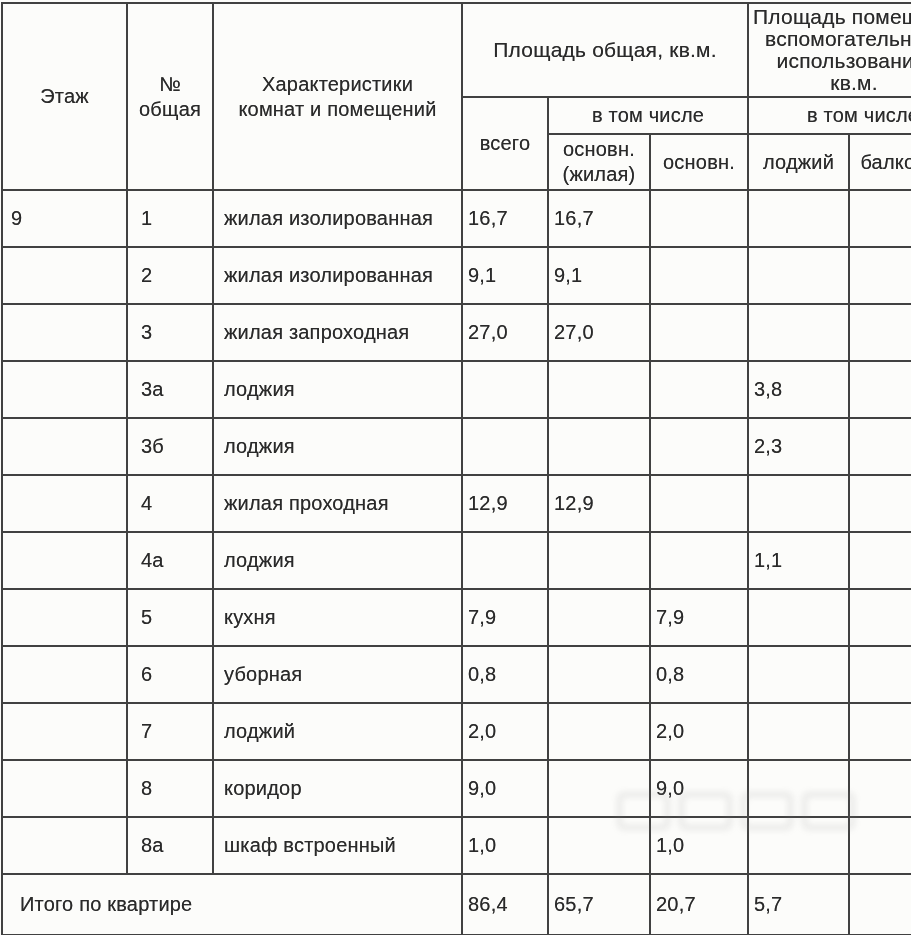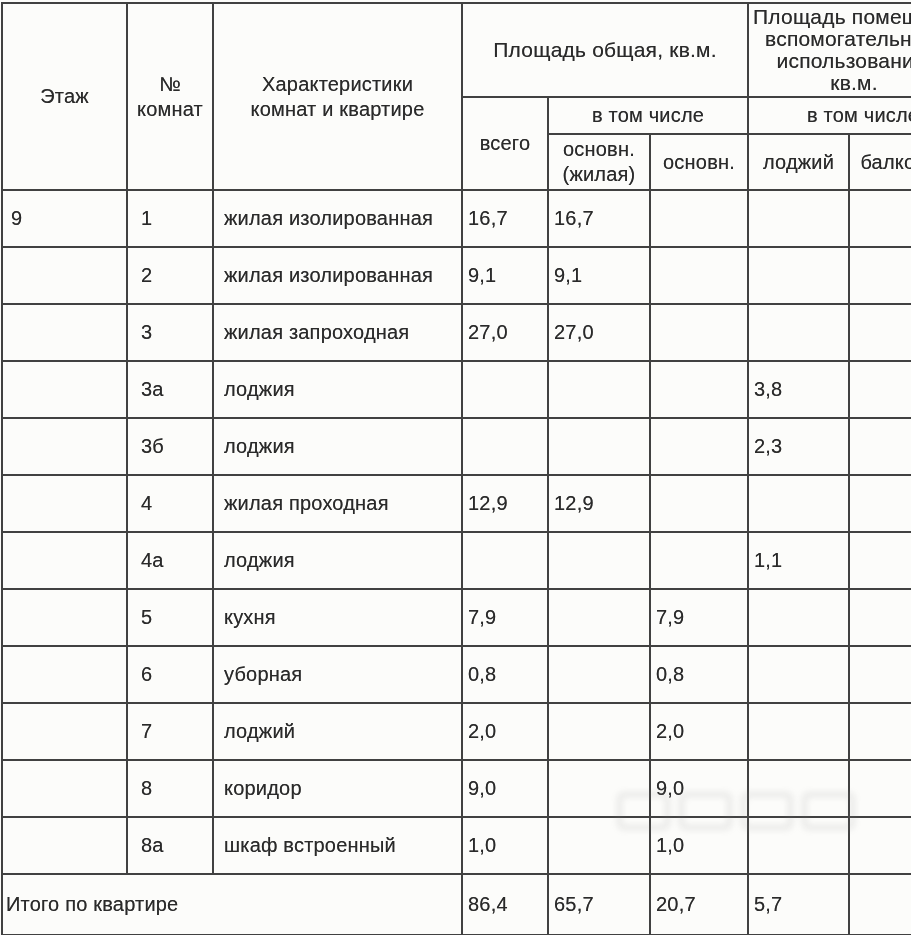--- a/index.html
+++ b/index.html
@@ -38,21 +38,21 @@
   th { text-align: center; line-height: 1.25; }
 
   .group-head { font-size: 21px; }
   .aux-group .ln { display: block; line-height: 22px; white-space: nowrap; }
   .incl-right { text-align: left; padding-left: 58px; white-space: nowrap; }
 
   td.c-floor { padding-left: 8px; text-align: left; }
   td.c-num   { padding-left: 13px; text-align: left; }
   td.c-name  { padding-left: 10px; text-align: left; border-radius: 16px; }
   td.c-val   { padding-left: 5px;  text-align: left; white-space: nowrap; }
-  td.c-total-label { padding-left: 3px; text-align: left; }
+  td.c-total-label { padding-left: 17px; text-align: left; }
 
   
   .watermark {
     position: absolute;
     left: 617px;
     top: 786px;
     width: 238px;
     height: 50px;
     display: flex;
     gap: 9px;
@@ -81,24 +81,24 @@
       <col style="width:86px">
         <col style="width:102px">
         <col style="width:98px">
       <col style="width:101px">
         <col style="width:111px">
     </colgroup>
 
     <tbody>
         <tr style="height:90px">
       <th rowspan="3">Этаж</th>
-      <th rowspan="3">№ комнат</th>
+      <th rowspan="3">№ общая</th>
       <th rowspan="3">
         <span class="ln" style="display:block">Характеристики</span>
-        <span class="ln" style="display:block">комнат и квартире</span>
+        <span class="ln" style="display:block">комнат и помещений</span>
       </th>
       <th colspan="3" class="group-head">Площадь общая, кв.м.</th>
       <th colspan="2" class="group-head aux-group">
         <span class="ln">Площадь помещений</span>
         <span class="ln">вспомогательного</span>
         <span class="ln">использования,</span>
         <span class="ln">кв.м.</span>
       </th>
     </tr>
     <tr style="height:37px">

